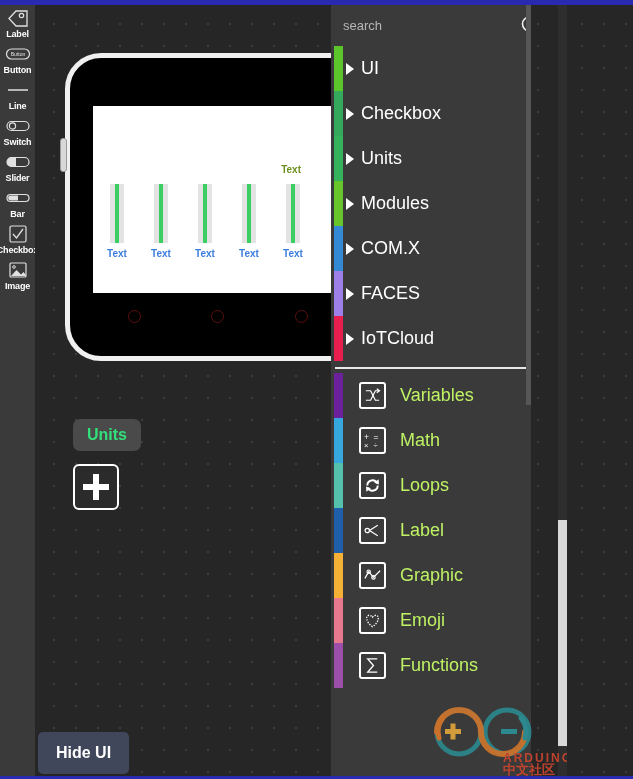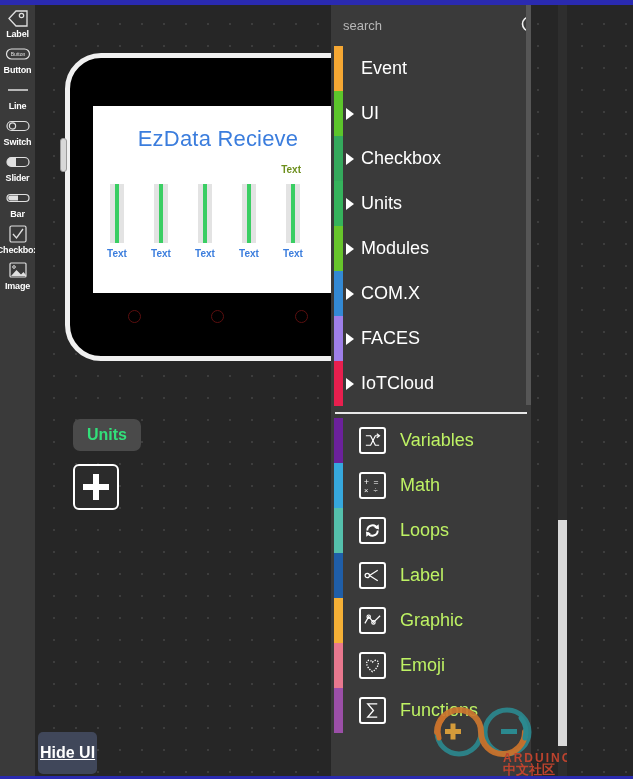--- a/index.html
+++ b/index.html
@@ -157,25 +157,24 @@
     position: absolute; background: #ffffff;
   }
   .plus-box::before { left: 8px; top: 18px; width: 26px; height: 6px; }
   .plus-box::after  { left: 18px; top: 8px; width: 6px; height: 26px; }
 
   
   .hide-ui {
     position: absolute; left: 3px; top: 727px;
     background: #40475a;
     border-radius: 5px;
-    padding: 12px 2px;
+    padding: 12px 18px;
     color: #ffffff;
     font-size: 16px; font-weight: 700;
     cursor: pointer;
-    text-decoration: underline;
   }
 
   
   .palette {
     position: absolute; right: 36px; top: 5px;
     width: 200px; height: 774px;
     background: #3a3a3a;
     overflow: hidden;
   }
   .search-row {
@@ -363,21 +362,20 @@
       <span class="tool-label">Image</span>
     </div>
   </div>
 
   <div class="canvas">
 
     <div class="device">
       <div class="device-sidebtn"></div>
 
       <div class="device-screen">
-        <div class="screen-title">EzData Recieve</div>
         <div class="screen-caption">Text</div>
 
         <div class="bars-row">
           <div class="bar-col">
             <div class="bar-track">
               <div class="bar-fill"></div>
             </div>
             <div class="bar-label">Text</div>
           </div>
           <div class="bar-col">
@@ -428,25 +426,20 @@
       <span class="search-icon">
         <svg width="24" height="24" viewBox="0 0 24 24">
           <circle cx="10.5" cy="10" r="7" fill="none" stroke="#f2f2f2" stroke-width="1.6"></circle>
           <line x1="15.6" y1="15.2" x2="21.5" y2="21.5" stroke="#f2f2f2" stroke-width="1.6"></line>
         </svg>
       </span>
     </div>
 
     <div class="cat-list">
 
-      <div class="cat-row">
-        <span class="cat-color" style="background:#f5a733"></span>
-        <span class="cat-arrow hidden"></span>
-        <span class="cat-name">Event</span>
-      </div>
 
       <div class="cat-row">
         <span class="cat-color" style="background:#5cc52b"></span>
         <span class="cat-arrow"></span>
         <span class="cat-name">UI</span>
       </div>
 
       <div class="cat-row">
         <span class="cat-color" style="background:#34a95c"></span>
         <span class="cat-arrow"></span>

